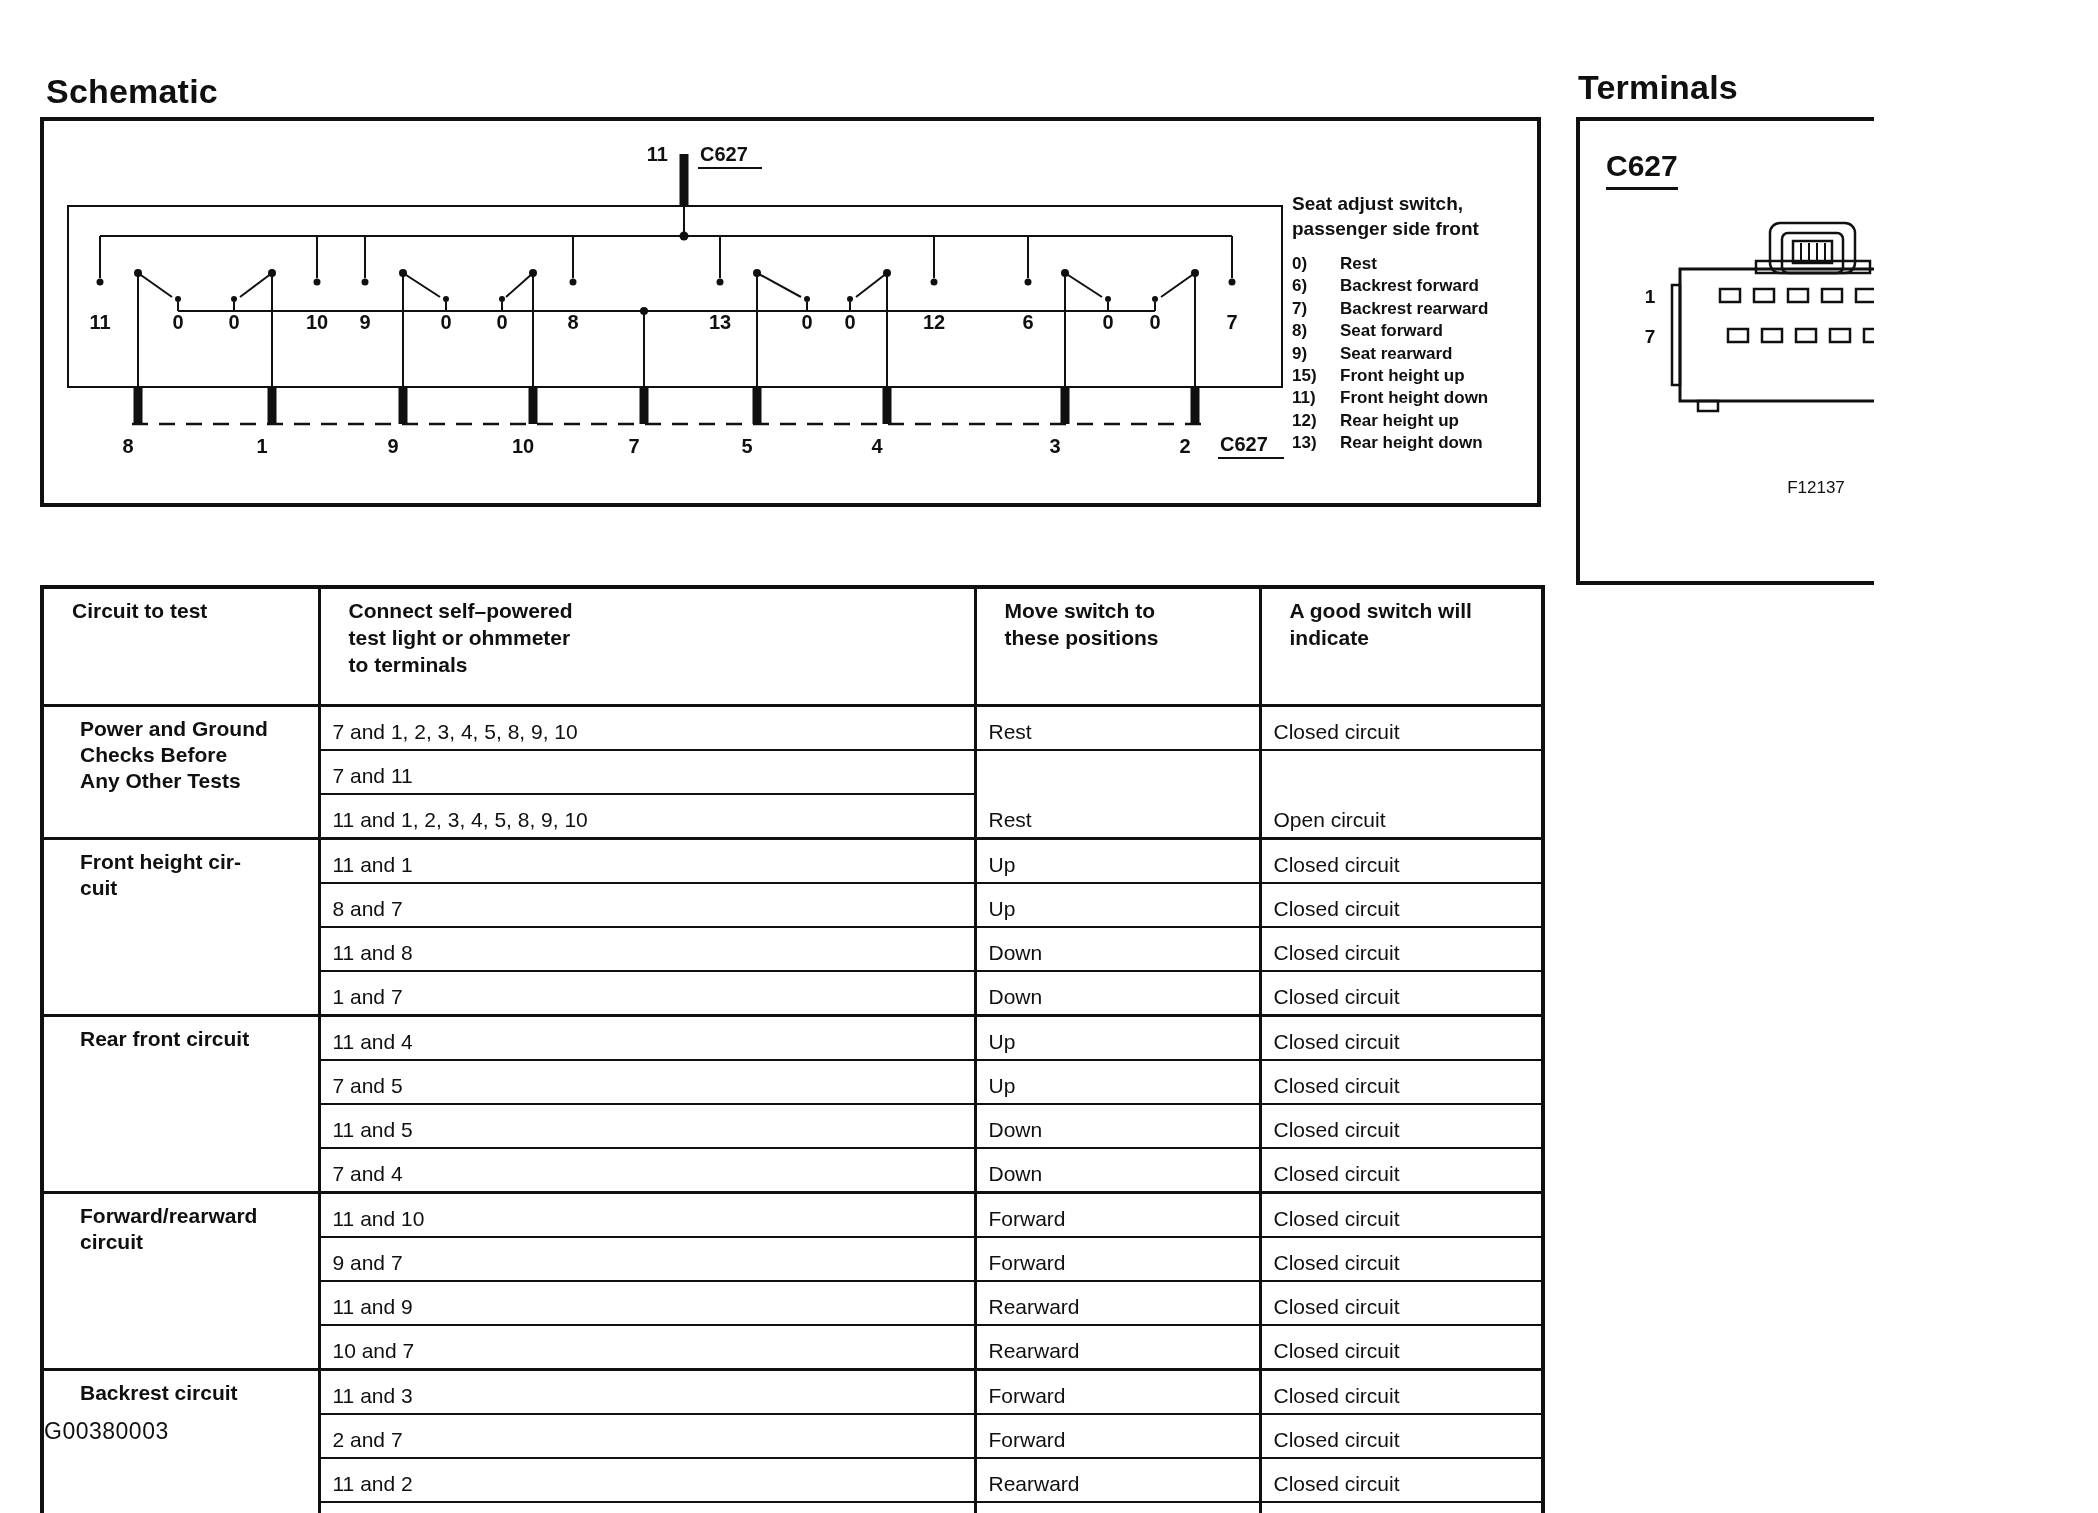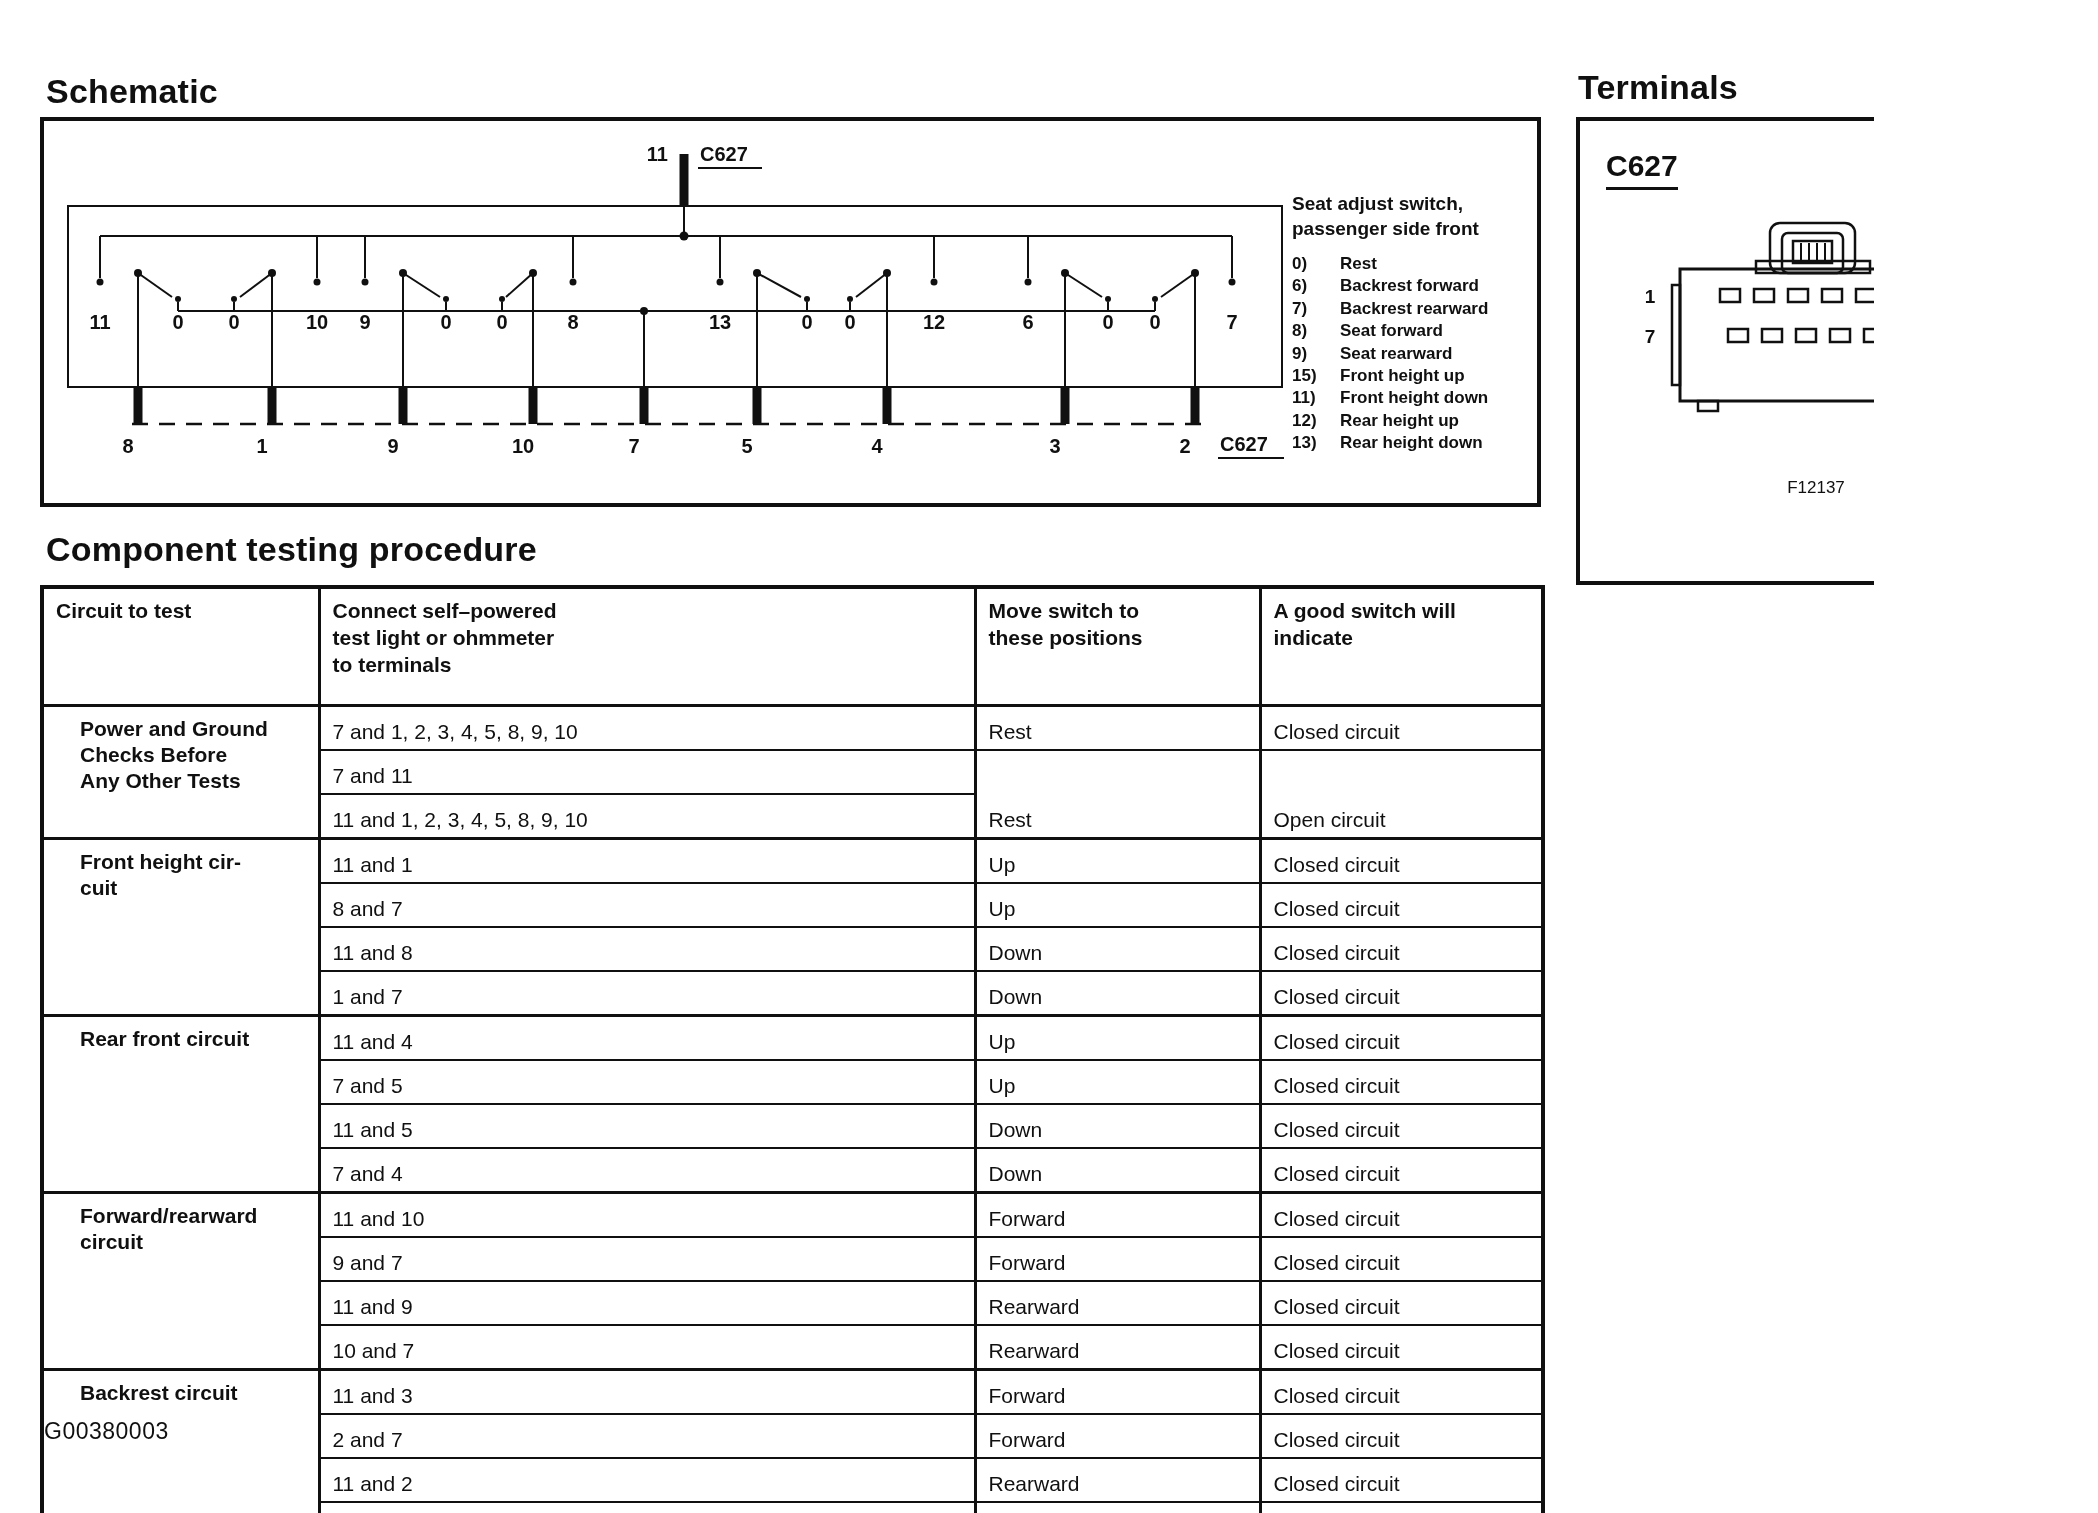--- a/index.html
+++ b/index.html
@@ -32,39 +32,38 @@
   .term-svg rect.body{stroke-width:3;}
   .term-svg line{stroke:#101010;stroke-width:2;}
   .term-svg text{font-family:"Liberation Sans","DejaVu Sans",sans-serif;fill:#101010;font-weight:bold;}
   .term-svg .pin-num{font-size:19px;text-anchor:middle;}
   .term-svg .figref{font-size:17px;font-weight:normal;text-anchor:middle;}
   
   .test-table{position:absolute;left:40px;top:585px;width:1501px;border-collapse:collapse;table-layout:fixed;
               font-size:21px;color:#101010;border:4px solid #101010;}
   .test-table thead tr{height:118px;}
   .test-table th{vertical-align:top;text-align:left;padding:8px 6px 0 12px;font-weight:bold;}
-  .test-table th span{display:block;line-height:27px;}
+  .test-table th span{display:block;line-height:27px;margin-left:16px;}
   .test-table tbody td{height:37px;vertical-align:bottom;padding:0 4px 5px 12px;font-weight:normal;
                        white-space:nowrap;overflow:hidden;}
   .test-table td.name{vertical-align:top;padding-top:9px;font-weight:bold;}
   .test-table td.name span{display:block;line-height:26px;margin-left:24px;}
   .test-table .c2,.test-table .c3,.test-table .c4{border-left:3px solid #101010;}
   .test-table tbody td{border-top:2px solid #101010;}
   .test-table tbody tr.group-start td{border-top:3px solid #101010;}
   .test-table thead th{border-bottom:3px solid #101010;}
   .figure-id{position:absolute;left:44px;top:1418px;font-size:23px;letter-spacing:.5px;}
 </style>
 </head>
 <body>
 
 <div class="page">
 
   <div class="h1" style="left:46px;top:72px;">Schematic</div>
   <div class="h1" style="left:1578px;top:68px;">Terminals</div>
-  <div class="h1" style="left:46px;top:530px;">Component testing procedure</div>
 
   <div class="schematic-box">
     <svg class="schem-svg" viewBox="0 0 1493 382">
 
       <rect class="fr bx" x="24" y="85" width="1214" height="181"></rect>
 
       <g>
         <line class="thick" x1="640" y1="33" x2="640" y2="85"></line>
         <line x1="640" y1="85" x2="640" y2="115"></line>
       </g>

